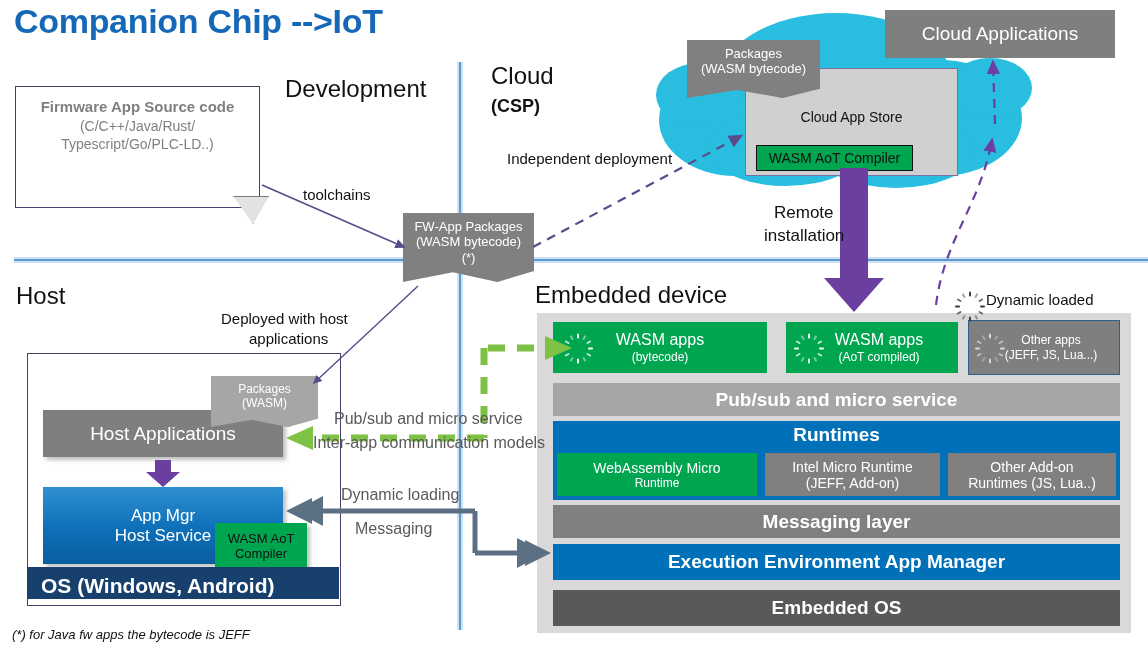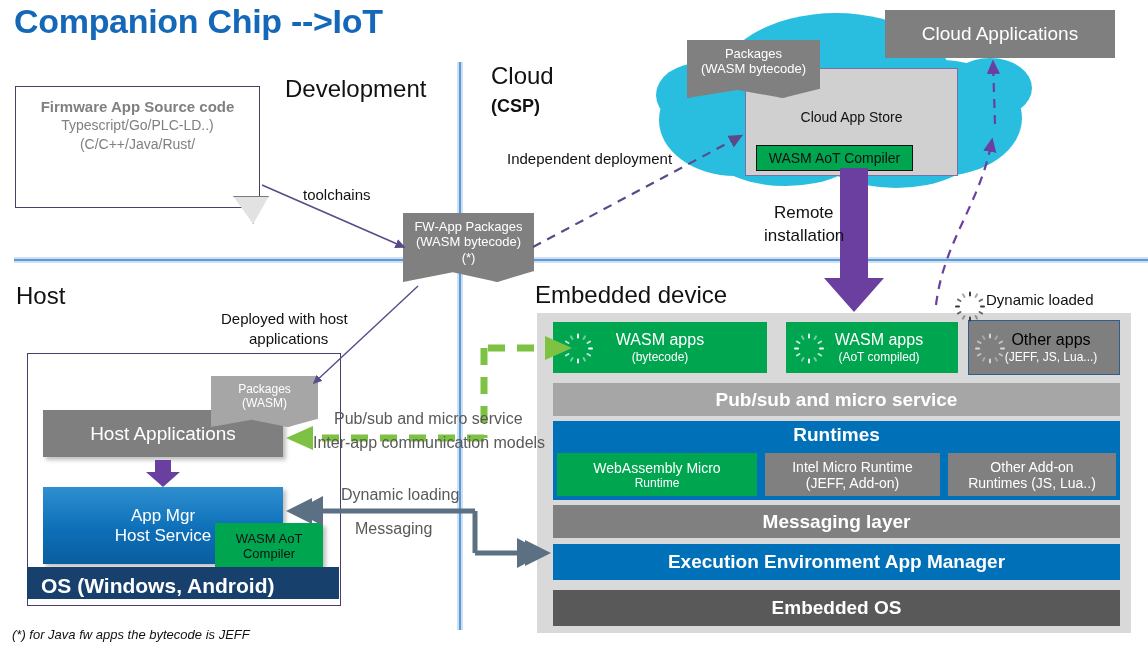--- a/index.html
+++ b/index.html
@@ -77,22 +77,22 @@
 
   <div class="abs sect" style="left:285px;top:75px;">Development</div>
   <div class="abs sect" style="left:491px;top:62px;">Cloud</div>
   <div class="abs sect-sub" style="left:491px;top:96px;">(CSP)</div>
   <div class="abs sect" style="left:16px;top:282px;">Host</div>
   <div class="abs sect" style="left:535px;top:281px;font-weight:400;">Embedded device</div>
 
   <div class="abs box" id="srcbox" style="left:15px;top:86px;width:245px;height:122px;">
     <div style="text-align:center;padding-top:11px;">
       <div style="font-size:15px;font-weight:bold;color:#808080;">Firmware App Source code</div>
+      <div style="font-size:14px;color:#808080;margin-top:3px;">(C/C++/Java/Rust/</div>
       <div style="font-size:14px;color:#808080;margin-top:2px;">Typescript/Go/PLC-LD..)</div>
-      <div style="font-size:14px;color:#808080;margin-top:3px;">(C/C++/Java/Rust/</div>
     </div>
   </div>
   <div class="foldtag" style="left:233px;top:196px;"></div>
 
   <div class="abs box" style="left:745px;top:68px;width:213px;height:108px;background:#D0D0D0;border:1px solid #7B6FA8;">
     <div style="text-align:center;font-size:14px;color:#111;margin-top:40px;">Cloud App Store</div>
   </div>
   <div class="abs box ctr" style="left:756px;top:145px;width:157px;height:26px;background:#00A550;border:1px solid #111;">
     <span style="font-size:14px;color:#111;">WASM AoT Compiler</span>
   </div>
@@ -120,21 +120,21 @@
 
   <div class="abs box ctr" style="left:43px;top:410px;width:240px;height:47px;background:#7F7F7F;box-shadow:3px 3px 4px rgba(0,0,0,.25);">
     <span style="font-size:19px;color:#fff;">Host Applications</span>
   </div>
 
   <div class="abs box ctr col" style="left:43px;top:487px;width:240px;height:77px;background:linear-gradient(180deg,#2E8FD0 0%,#0D6FB8 55%,#0A5E9E 100%);box-shadow:3px 3px 4px rgba(0,0,0,.25);">
     <span style="font-size:17px;color:#fff;">App Mgr</span>
     <span style="font-size:17px;color:#fff;">Host Service</span>
   </div>
 
-  <div class="abs box ctr col" style="left:215px;top:523px;width:108px;height:45px;background:#00A550;box-shadow:3px 3px 4px rgba(0,0,0,.25);">
+  <div class="abs box ctr col" style="left:215px;top:523px;width:92px;height:45px;background:#00A550;box-shadow:3px 3px 4px rgba(0,0,0,.25);">
     <span style="font-size:13px;color:#111;">WASM AoT</span>
     <span style="font-size:13px;color:#111;">Compiler</span>
   </div>
 
   <div class="abs box" style="left:27px;top:567px;width:312px;height:32px;background:#17406D;">
     <span style="display:block;font-size:21px;font-weight:bold;color:#fff;padding:7px 0 0 14px;">OS (Windows, Android)</span>
   </div>
 
   <div class="callout" style="left:211px;top:376px;width:107px;height:51px;background:#A6A6A6;">
     <div class="ctxt" style="text-align:center;">
@@ -196,21 +196,21 @@
         <i style="transform: translate(-50%, -50%) rotate(120deg) translateY(-6px); opacity: 0.75;"></i>
         <i style="transform: translate(-50%, -50%) rotate(150deg) translateY(-6px); opacity: 0.45;"></i>
         <i style="transform: translate(-50%, -50%) rotate(180deg) translateY(-6px); opacity: 1;"></i>
         <i style="transform: translate(-50%, -50%) rotate(210deg) translateY(-6px); opacity: 0.45;"></i>
         <i style="transform: translate(-50%, -50%) rotate(240deg) translateY(-6px); opacity: 0.75;"></i>
         <i style="transform: translate(-50%, -50%) rotate(270deg) translateY(-6px); opacity: 1;"></i>
         <i style="transform: translate(-50%, -50%) rotate(300deg) translateY(-6px); opacity: 0.75;"></i>
         <i style="transform: translate(-50%, -50%) rotate(330deg) translateY(-6px); opacity: 0.45;"></i>
       </div>
     <div style="text-align:center;padding-left:14px;">
-      <div style="font-size:16px;color:#000000;">Other apps</div>
+      <div style="font-size:12px;color:#ffffff;">Other apps</div>
       <div style="font-size:12px;color:#fff;margin-top:1px;">(JEFF, JS, Lua...)</div>
     </div>
   </div>
 
   <div class="abs box ctr" style="left:553px;top:383px;width:567px;height:33px;background:#A6A6A6;">
     <span style="font-size:19px;font-weight:bold;color:#fff;">Pub/sub and micro service</span>
   </div>
 
   <div class="abs box" style="left:553px;top:421px;width:567px;height:79px;background:#0070B9;">
     <div style="text-align:center;font-size:19px;font-weight:bold;color:#fff;padding-top:3px;">Runtimes</div>

